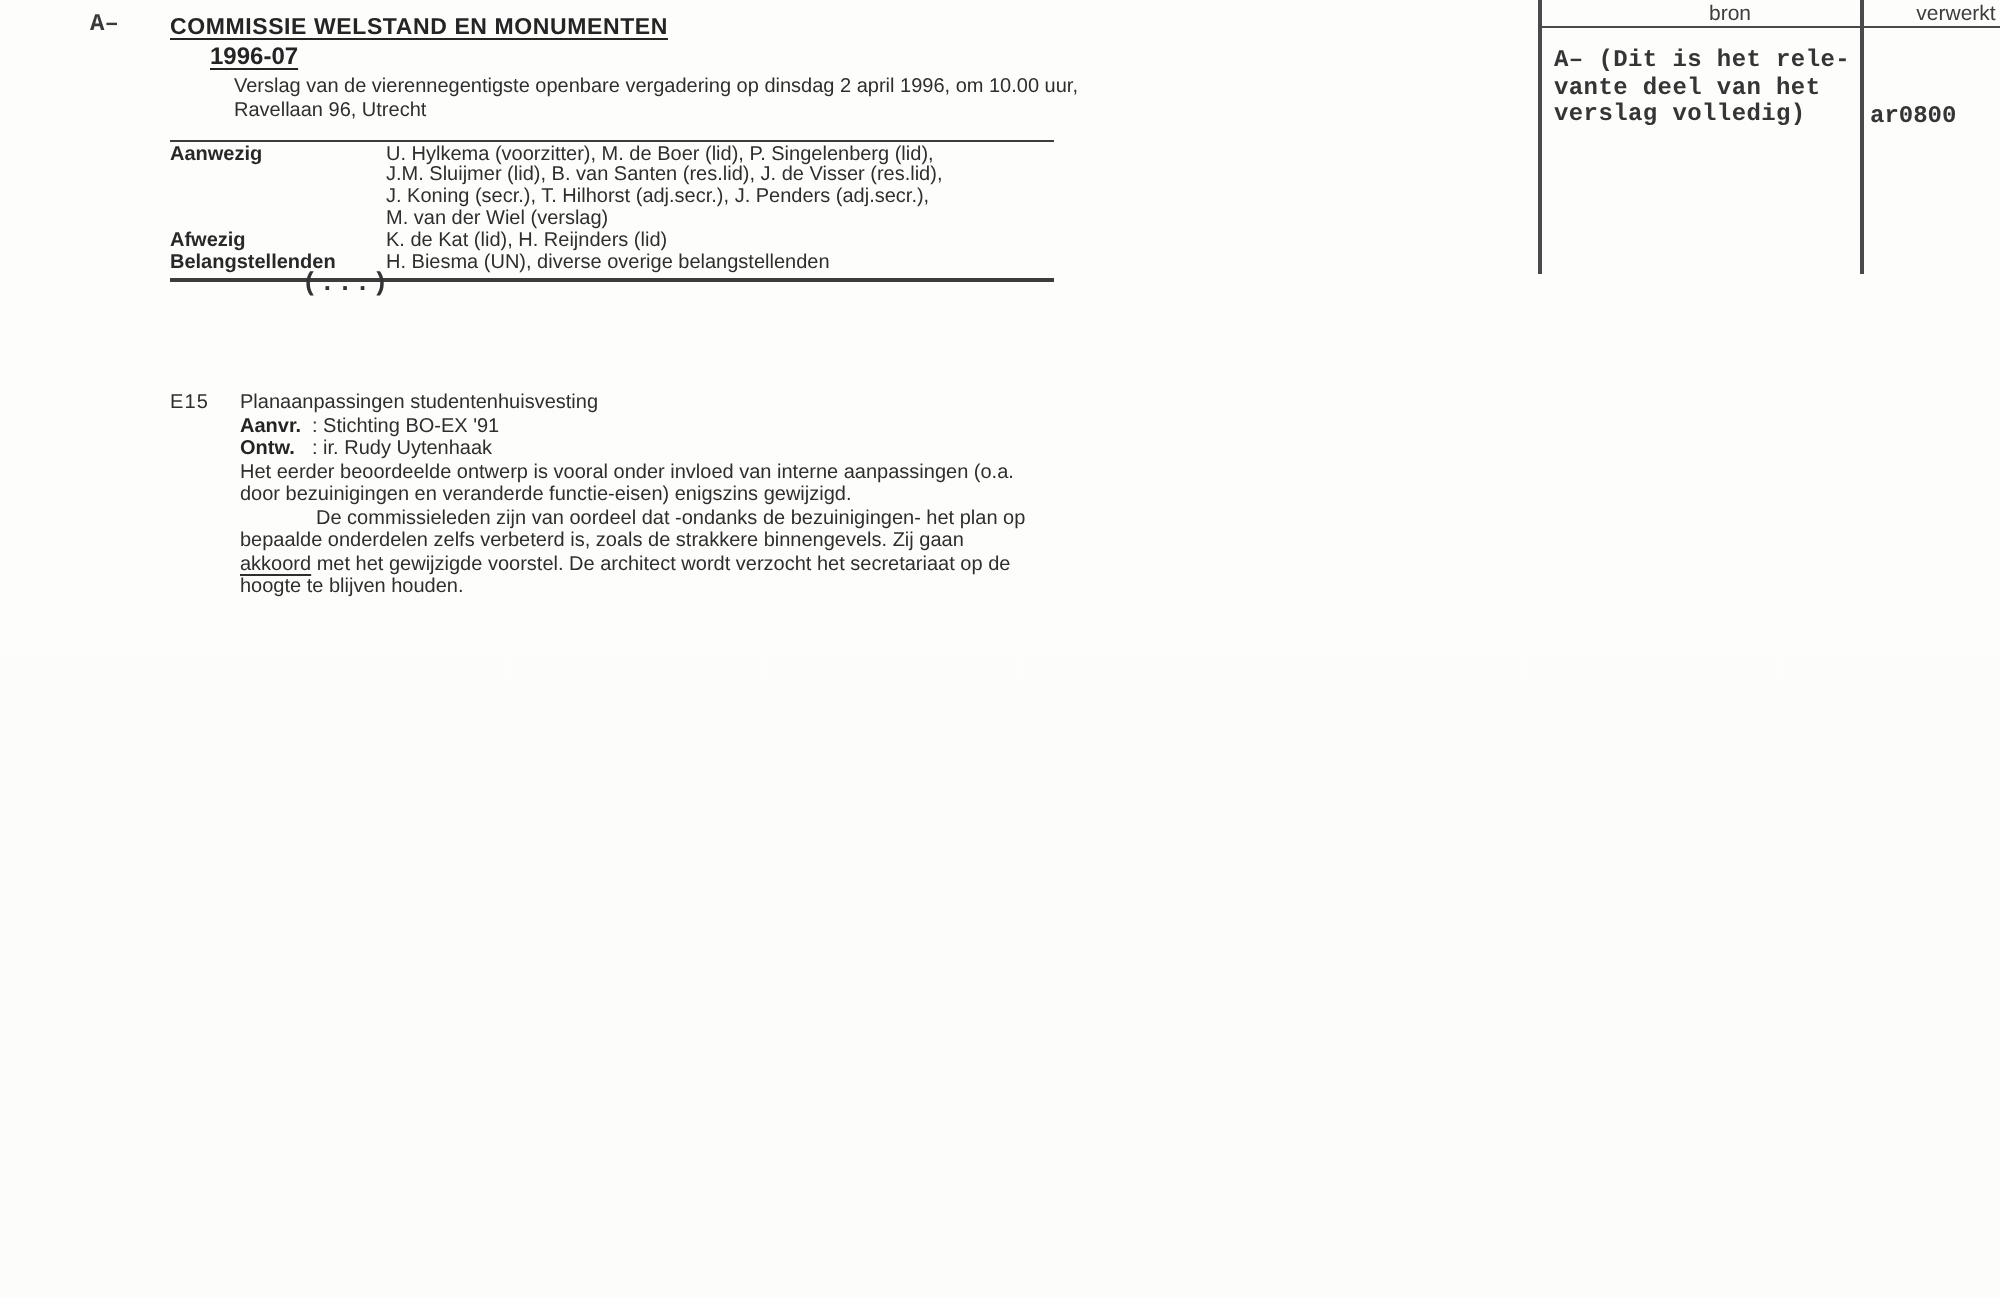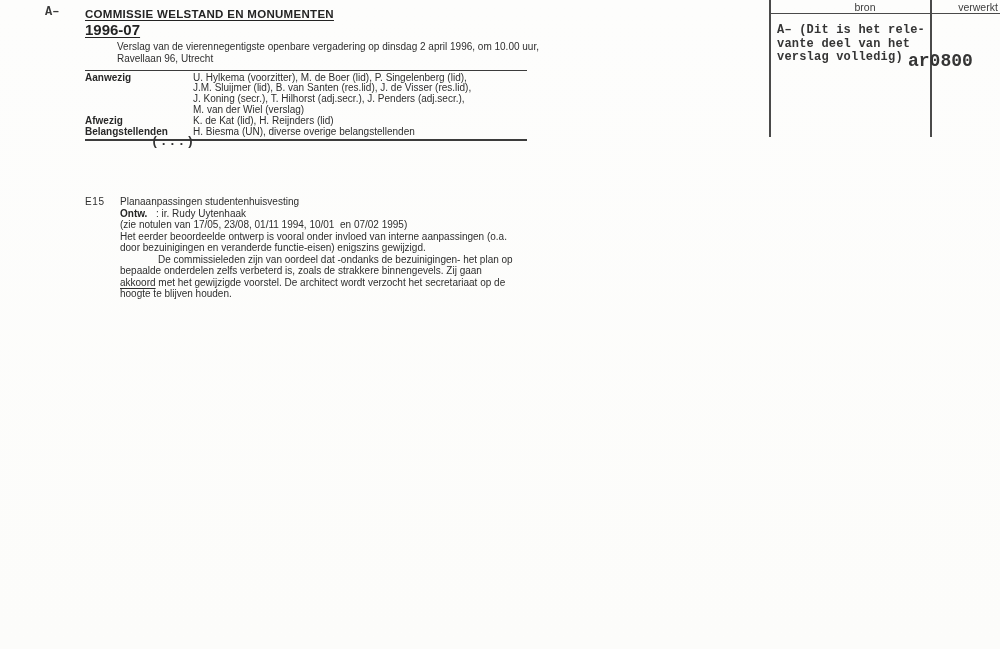--- a/index.html
+++ b/index.html
@@ -24,23 +24,23 @@
   }
 
   
   .header-block { position:absolute; left:85px; top:8px; }
   .doc-title {
     font-size:11.5px; font-weight:bold; letter-spacing:0.3px;
     text-decoration:underline; text-underline-offset:2px;
     color:#242424; margin-bottom:1px;
   }
   .doc-number {
-    font-size:15px; font-weight:bold;
+    font-size:12px; font-weight:bold;
     text-decoration:underline; text-underline-offset:2px;
-    color:#242424; margin-bottom:3px;
+    color:#242424; margin-bottom:3px;margin-left:20px;
   }
   .intro-line { font-size:10px; line-height:11.6px; color:#2e2e2e;margin-left:32px; }
 
   
   .att-table {
     position:absolute; left:85px; top:70px; width:442px;
     border-top:1.5px solid #3c3c3c;
     border-bottom:2.5px solid #3c3c3c;
     padding:1.5px 0 1.5px 0;
     font-size:10px;
@@ -78,22 +78,22 @@
   .col2-header {
     position:absolute; left:932px; top:1px; width:92px;
     text-align:center; font-size:10.5px; color:#3d3d3d;
   }
   .side-note {
     position:absolute; left:777px; top:24px;
     font-size:12px; line-height:13.5px; font-weight:bold;
     letter-spacing:0.2px; color:#353535;
   }
   .processed-code {
-    position:absolute; left:908px; top:51px;
-    font-size:18px; font-weight:bold; color:#353535;text-align:right;
+    position:absolute; left:935px; top:51px;
+    font-size:12px; font-weight:bold; color:#353535;text-align:right;
   }
 </style>
 </head>
 <body>
 
 <div class="page">
 
   <div class="margin-mark mono">A–</div>
 
   <div class="header-block">
@@ -125,22 +125,22 @@
         <div>H. Biesma (UN), diverse overige belangstellenden</div>
       </div>
     </div>
   </div>
 
   <div class="omission mono">(...)</div>
 
   <div class="item-number">E15</div>
   <div class="item-body">
     <div>Planaanpassingen studentenhuisvesting</div>
+    <div><span class="label-col">Aanvr.</span><span>: Stichting BO-EX '91</span></div>
     <div><span class="label-col">Ontw.</span><span>: ir. Rudy Uytenhaak</span></div>
-    <div class="pre">(zie notulen van 17/05, 23/08, 01/11 1994, 10/01  en 07/02 1995)</div>
     <div>Het eerder beoordeelde ontwerp is vooral onder invloed van interne aanpassingen (o.a.</div>
     <div>door bezuinigingen en veranderde functie-eisen) enigszins gewijzigd.</div>
     <div class="indent">De commissieleden zijn van oordeel dat -ondanks de bezuinigingen- het plan op</div>
     <div>bepaalde onderdelen zelfs verbeterd is, zoals de strakkere binnengevels. Zij gaan</div>
     <div><span class="u">akkoord</span><span> met het gewijzigde voorstel. De architect wordt verzocht het secretariaat op de</span></div>
     <div>hoogte te blijven houden.</div>
   </div>
 
   <div class="vline-left"></div>
   <div class="vline-right"></div>

